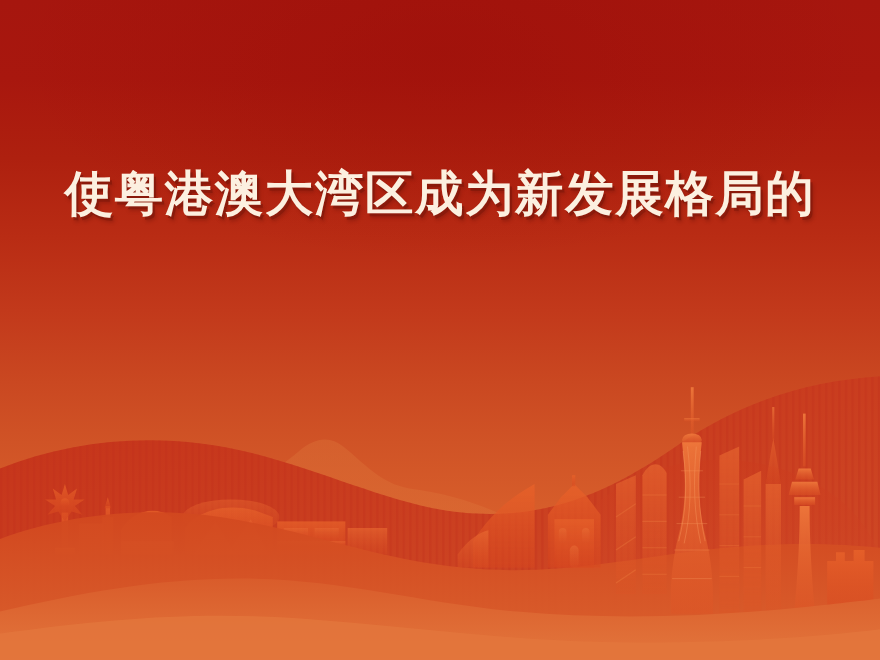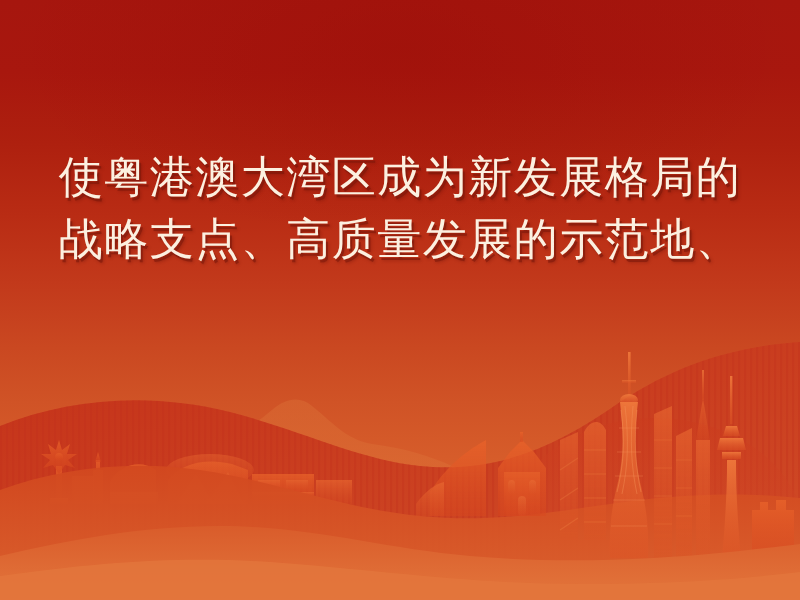--- a/index.html
+++ b/index.html
@@ -59,21 +59,21 @@
     left: 0;
     right: 0;
     top: 146px;
     text-align: center;
     z-index: 5;
   }
   #headline .ln {
     display: block;
     color: #fcf0e0;
     font-size: 44px;
-    font-weight: 400;
+    font-weight: 700;
     line-height: 62px;
     letter-spacing: 1.5px;
     text-shadow:
         2px 3px 0px rgba(120, 22, 10, 0.55),
         3px 4px 3px rgba(110, 18, 8, 0.32);
     white-space: nowrap;
   }
 </style>
 </head>
 <body>
@@ -276,16 +276,15 @@
                  L800,260 L0,260 Z" fill="url(#gFront)"></path>
         <path d="M0,236 C100,222 180,216 270,222 C380,230 470,244 580,244
                  C680,244 750,238 800,232 L800,260 L0,260 Z" fill="#e3763c" opacity="0.85"></path>
       </g>
 
     </g>
   </svg>
 
   <div id="headline">
     <span class="ln">使粤港澳大湾区成为新发展格局的</span>
-    <span class="ln">战略支点、高质量发展的示范地、</span>
   </div>
 
 </div>
 
 </body></html>

